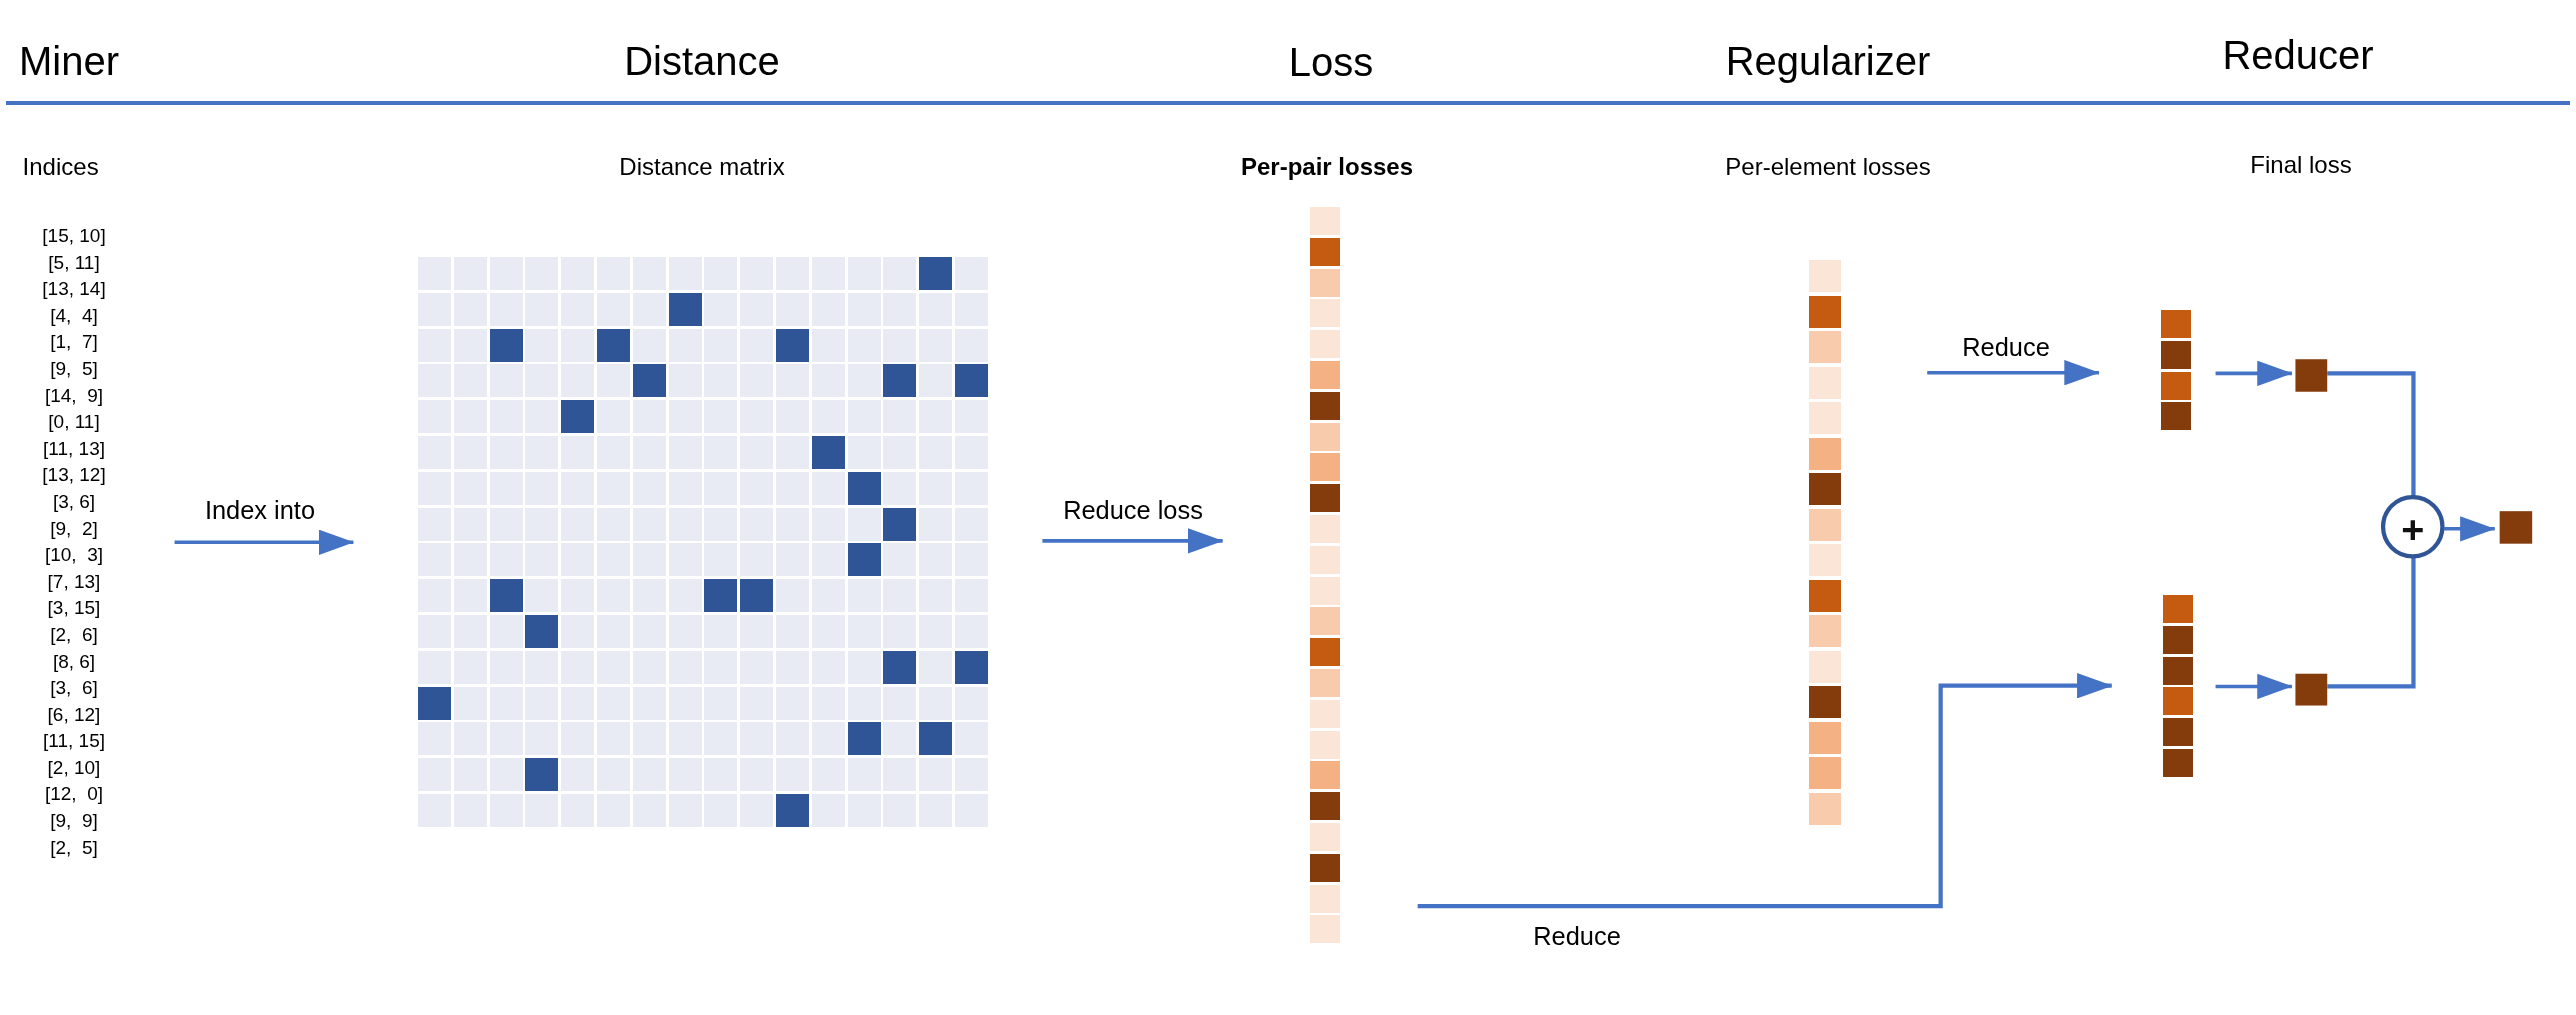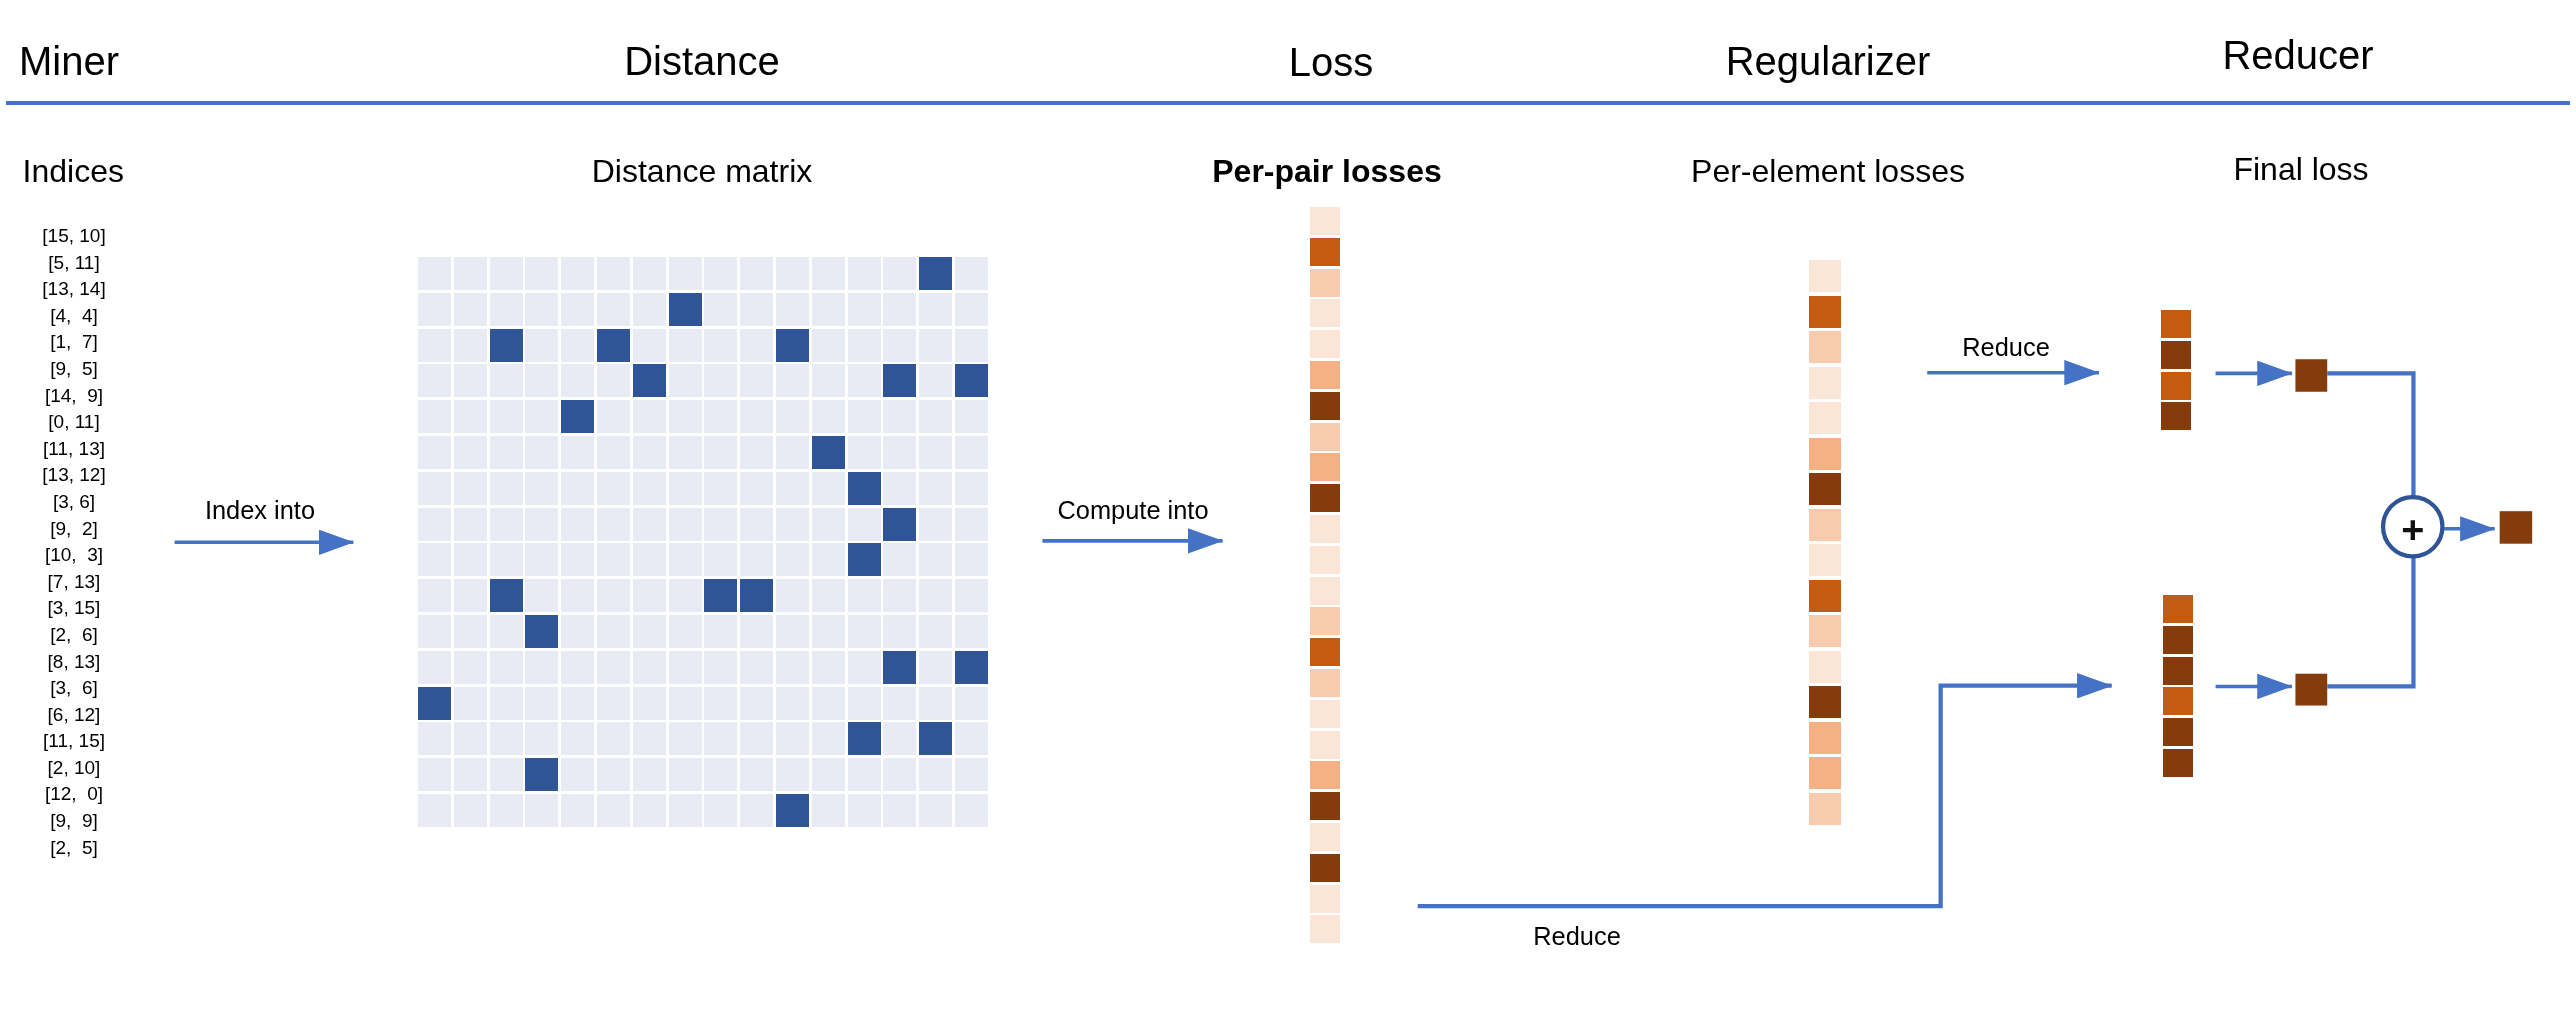--- a/index.html
+++ b/index.html
@@ -2,21 +2,21 @@
 <html style="font-size:11.3px"><head>
 <meta charset="utf-8">
 <style>
   html,body { margin:0; padding:0; background:#ffffff; }
   .canvas {
     position:relative; width:2576px; height:1016px; background:#ffffff;
     font-family:"Liberation Sans", sans-serif; color:#000; overflow:hidden;
   }
   .title { position:absolute; font-size:40px; line-height:1; white-space:nowrap; }
   .title.centered { transform:translateX(-50%); }
-  .subtitle { position:absolute; font-size:32px; line-height:1; white-space:nowrap; }
+  .subtitle { position:absolute; font-size:24px; line-height:1; white-space:nowrap; }
   .subtitle.centered { transform:translateX(-50%); }
   .arrow-label { position:absolute; font-size:25.4px; line-height:1; white-space:nowrap; transform:translateX(-50%); }
   #header-underline { position:absolute; left:5.7px; top:101px; width:2564px; height:3.5px; }
 
   
   #t-miner       { left:19px;  top:41px; }
   #t-distance    { left:702px; top:41px; }
   #t-loss        { left:1331px;top:42px; }
   #t-regularizer { left:1828px;top:41px; }
   #t-reducer     { left:2298px;top:35px; }
@@ -82,32 +82,32 @@
       <div class="index-item">[14,  9]</div>
       <div class="index-item">[0, 11]</div>
       <div class="index-item">[11, 13]</div>
       <div class="index-item">[13, 12]</div>
       <div class="index-item">[3, 6]</div>
       <div class="index-item">[9,  2]</div>
       <div class="index-item">[10,  3]</div>
       <div class="index-item">[7, 13]</div>
       <div class="index-item">[3, 15]</div>
       <div class="index-item">[2,  6]</div>
-      <div class="index-item">[8, 13]</div>
+      <div class="index-item">[8, 6]</div>
       <div class="index-item">[3,  6]</div>
       <div class="index-item">[6, 12]</div>
       <div class="index-item">[11, 15]</div>
       <div class="index-item">[2, 10]</div>
       <div class="index-item">[12,  0]</div>
       <div class="index-item">[9,  9]</div>
       <div class="index-item">[2,  5]</div>
     </div>
 
   <div class="arrow-label" id="l-indexinto">Index into</div>
-  <div class="arrow-label" id="l-computeloss">Compute into</div>
+  <div class="arrow-label" id="l-computeloss">Reduce loss</div>
   <div class="arrow-label" id="l-reducetop">Reduce</div>
   <div class="arrow-label" id="l-reducebot">Reduce</div>
 
   <div id="distance-matrix">
       <div style="background: rgb(233, 235, 244);"></div>
       <div style="background: rgb(233, 235, 244);"></div>
       <div style="background: rgb(233, 235, 244);"></div>
       <div style="background: rgb(233, 235, 244);"></div>
       <div style="background: rgb(233, 235, 244);"></div>
       <div style="background: rgb(233, 235, 244);"></div>

